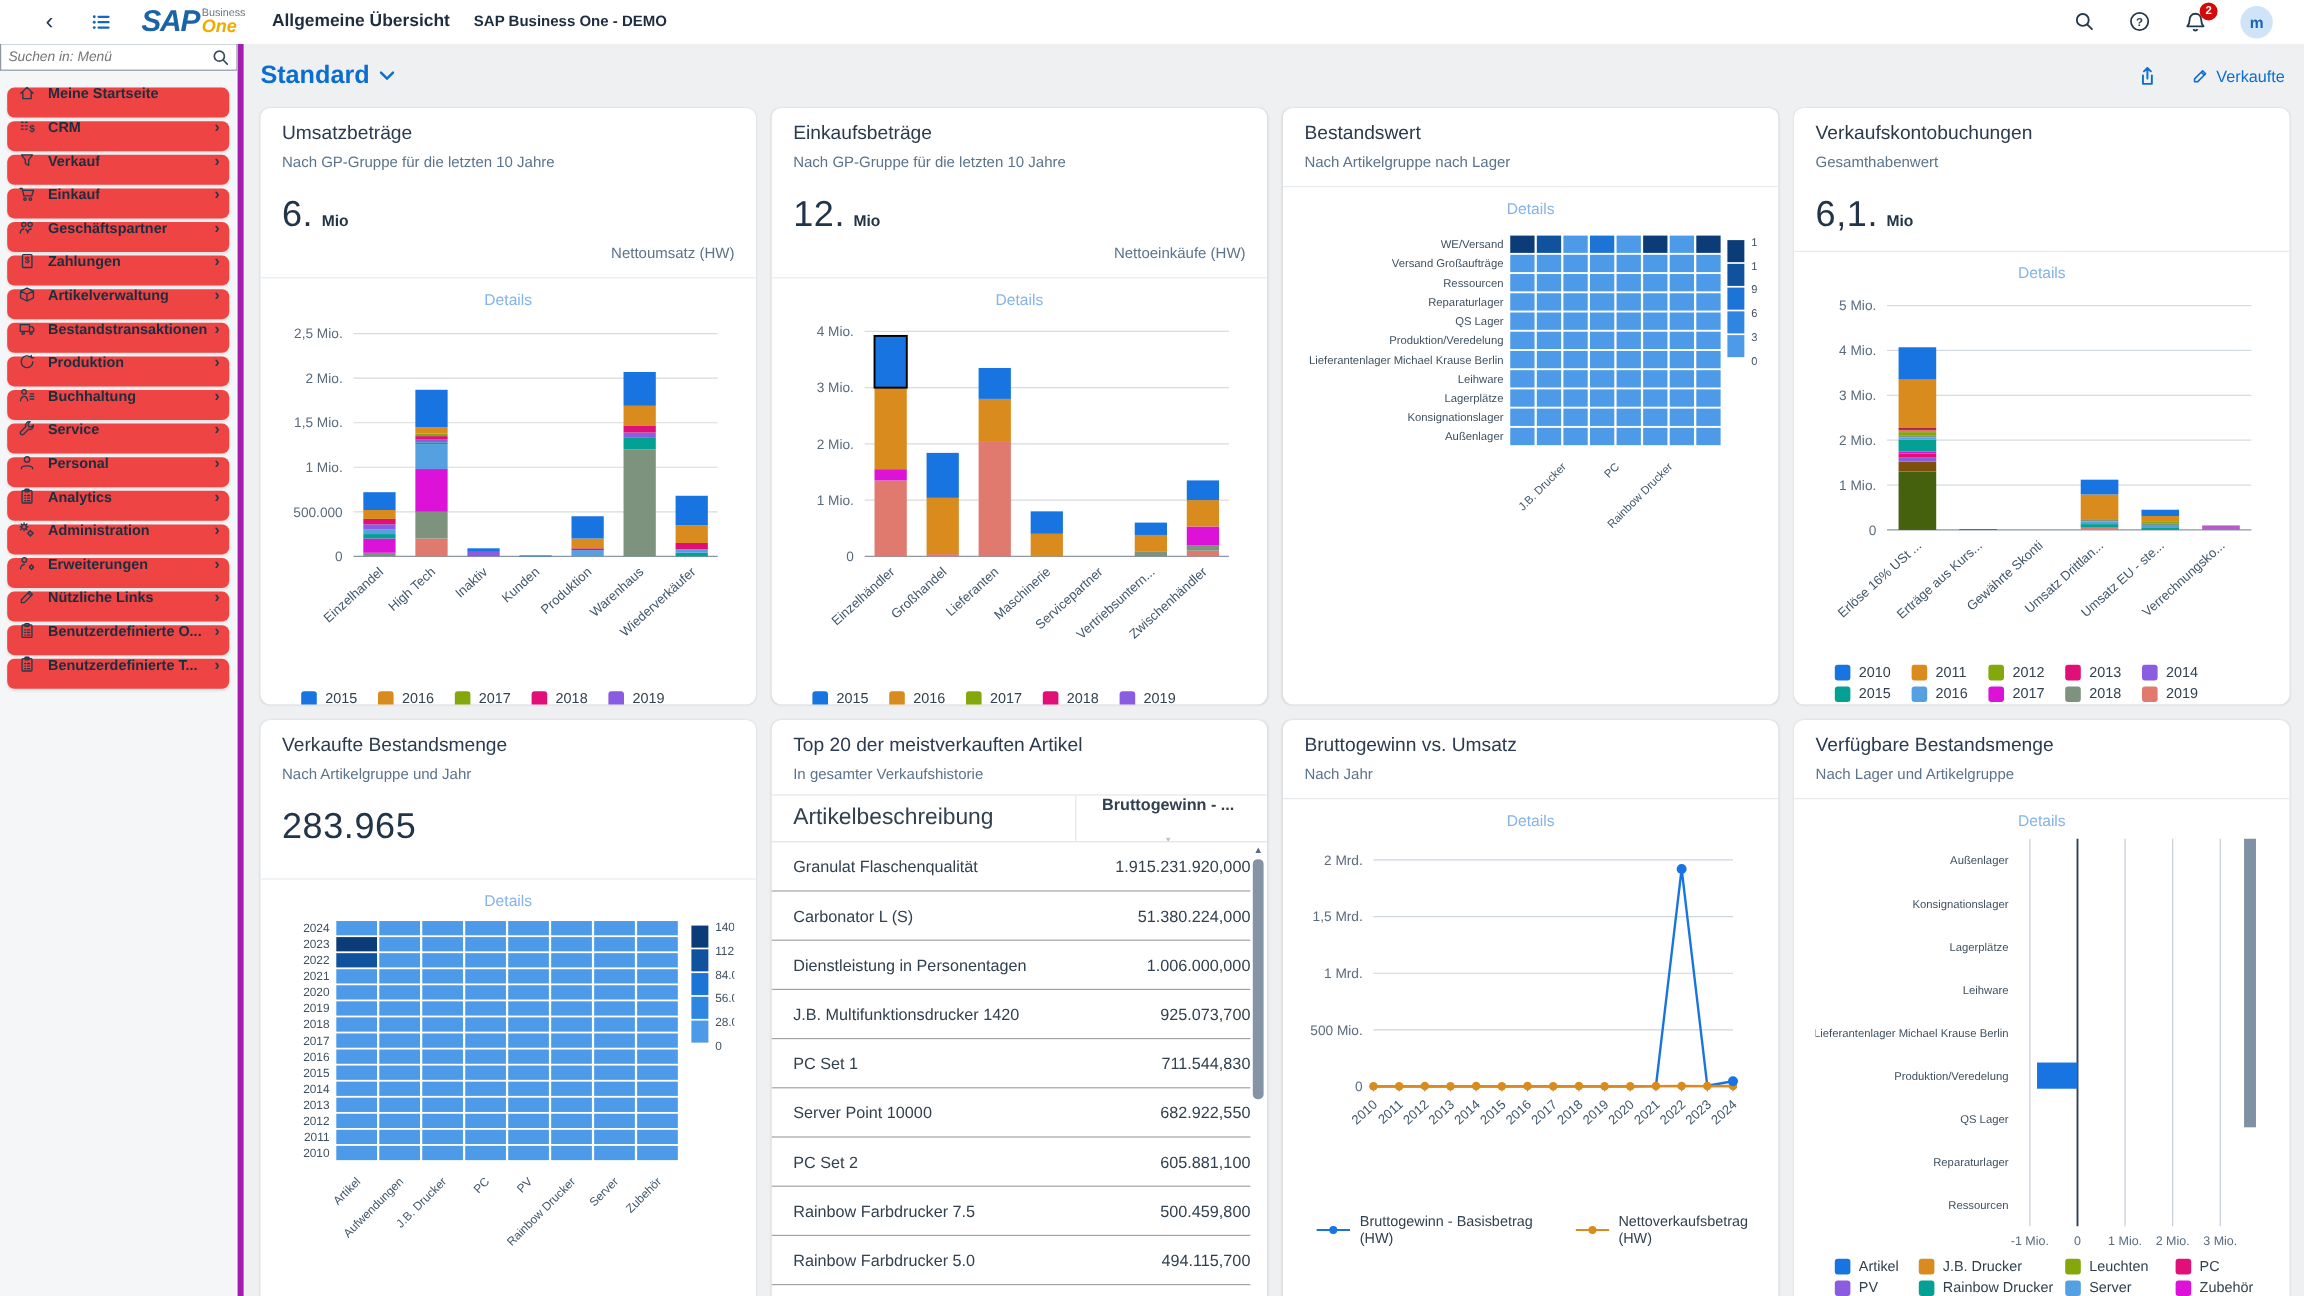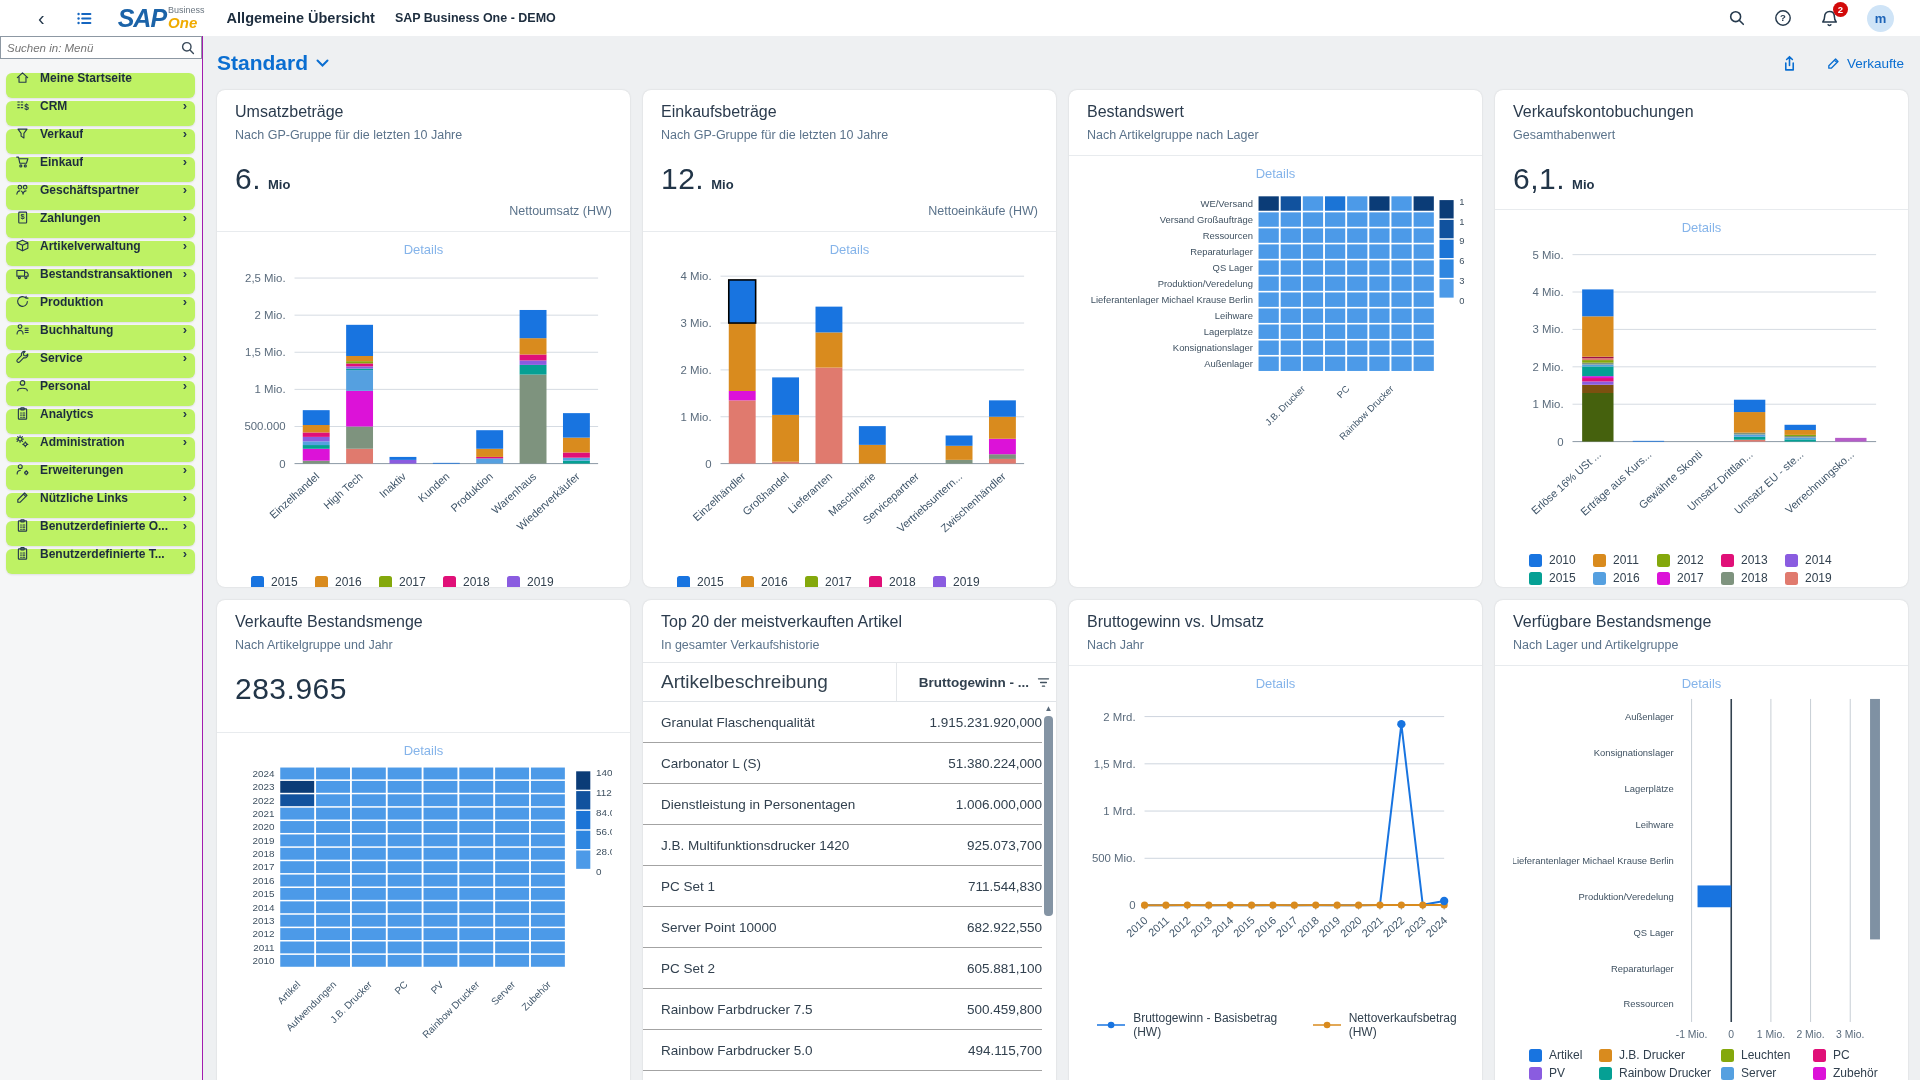--- a/index.html
+++ b/index.html
@@ -16,25 +16,25 @@
   .logo-biz { font-size:9px; color:#6a7680; }
   .logo-one { font-size:15px; font-weight:bold; color:#f0ab00; font-style:italic; }
   .tb-title { margin-left:22px; font-size:14.5px; font-weight:bold; color:#1d2d3e; }
   .tb-sub { margin-left:20px; font-size:12.5px; font-weight:bold; color:#1d2d3e; }
   .tb-right { margin-left:auto; display:flex; align-items:center; gap:28px; margin-right:26px; }
   .tb-ic { position:relative; display:flex; cursor:pointer; }
   .badge { position:absolute; top:-7px; right:-9px; background:#d20a0a; color:#fff; font-size:9.5px; font-weight:bold; border-radius:8px; min-width:15px; height:15px; display:flex; align-items:center; justify-content:center; padding:0 3px; }
   .avatar { width:27px; height:27px; border-radius:50%; background:#cfe4f7; color:#1c63b7; font-weight:bold; font-size:13px; display:flex; align-items:center; justify-content:center; cursor:pointer; }
 
   
-  .sidebar { position:fixed; top:36px; left:0; width:203px; bottom:0; background:#f5f6f7; border-right:1px solid #a21caf; z-index:10; }
+  .sidebar { position:fixed; top:36px; left:0; width:203px; bottom:0; background:#f5f6f7; border-right:5px solid #a21caf; z-index:10; }
   .side-search { display:flex; align-items:center; height:23px; background:#fff; border:1px solid #8d98a3; margin:0; }
   .side-search input { flex:1; border:none; outline:none; font-style:italic; font-size:11.5px; color:#6a7680; padding:0 4px 0 6px; font-family:inherit; background:transparent; }
   .side-items { padding:14px 7px 0 6px; }
-  .side-item { display:flex; align-items:center; height:25px; background:#bef264; border-radius:6px; margin-bottom:3px; padding:0 8px 16px 9px; box-shadow:0 1px 2px rgba(0,0,0,.09); cursor:pointer; }
+  .side-item { display:flex; align-items:center; height:25px; background:#ef4444; border-radius:6px; margin-bottom:3px; padding:0 8px 16px 9px; box-shadow:0 1px 2px rgba(0,0,0,.09); cursor:pointer; }
   .side-item .s-ic { display:flex; width:17px; color:#25394c; }
   .side-item .s-lb { font-size:12px; font-weight:bold; color:#1d2d3e; margin-left:8px; white-space:nowrap; overflow:hidden; }
   .side-item .s-ch { margin-left:auto; font-size:13px; color:#25394c; font-weight:bold; }
 
   
   .content { position:absolute; left:204px; top:36px; width:1716px; }
   .view-hd { display:flex; align-items:center; height:54px; padding:0 16px 0 13px; }
   .view-name { font-size:21px; font-weight:bold; color:#0a6ed1; display:flex; align-items:center; gap:8px; cursor:pointer; }
   .view-actions { margin-left:auto; display:flex; align-items:center; gap:28px; }
   .act { display:flex; align-items:center; gap:6px; color:#0a6ed1; font-size:13.5px; cursor:pointer; }
@@ -54,21 +54,21 @@
   .legend { display:grid; justify-content:start; margin:6px 0 0 16px; row-gap:4px; }
   .lg-it { display:flex; align-items:center; gap:7px; font-size:12px; color:#32414f; }
   .lg-sw { width:13px; height:13px; border-radius:2.5px; flex:none; }
   .legend7 { display:flex; gap:34px; margin:8px 0 0 10px; }
   .lg7 { display:flex; align-items:center; gap:8px; font-size:12px; color:#32414f; }
 
   
   .tbl-wrap { margin:10px -18px 0 -18px; position:relative; }
   .tbl-head { display:flex; align-items:center; height:40px; border-top:1px solid #e4e7ea; border-bottom:1px solid #dfe3e7; padding-left:18px; }
   .th-name { flex:1; font-size:19px; font-weight:normal; color:#32414f; }
-  .th-val { width:160px; font-size:13.5px; font-weight:bold; color:#32414f; display:flex; align-items:center; justify-content:flex-end; gap:8px; border-left:1px solid #e4e7ea; align-self:stretch; padding-right:6px; }
+  .th-val { width:160px; font-size:13.5px; font-weight:bold; color:#32414f; display:flex; align-items:center; justify-content:flex-end; gap:20px; border-left:1px solid #e4e7ea; align-self:stretch; padding-right:6px;flex-direction:column; }
   .tbl-body { padding-right:14px; }
   .t-row { display:flex; align-items:center; height:41px; border-bottom:1px solid #a3a3a3; padding-left:18px; cursor:pointer; }
   .t-name { flex:1; font-size:13.5px; color:#32414f; }
   .t-val { width:150px; text-align:right; font-size:13.5px; color:#32414f; }
   .t-scroll { position:absolute; right:2px; top:42px; bottom:-290px; width:11px; }
   .t-arrow { color:#5b6b7b; font-size:8px; text-align:center; line-height:10px; }
   .t-thumb { width:9px; margin:2px auto; height:200px; background:#8494a4; border-radius:4px; }
 </style>
 </head>
 <body>

